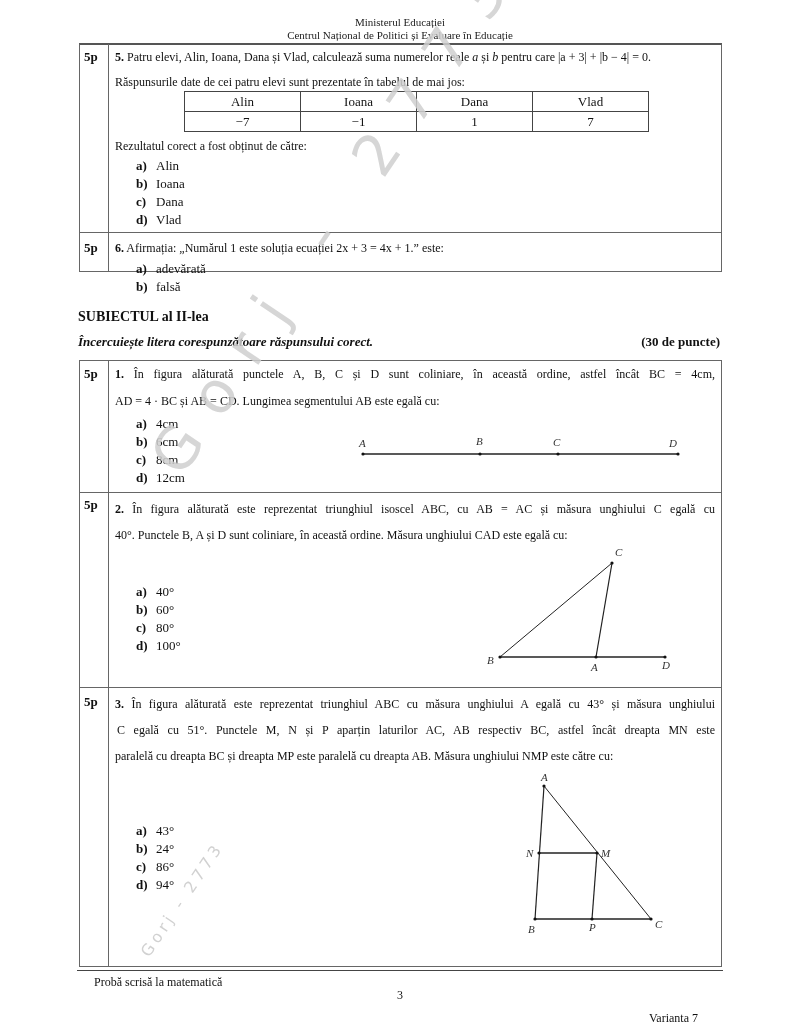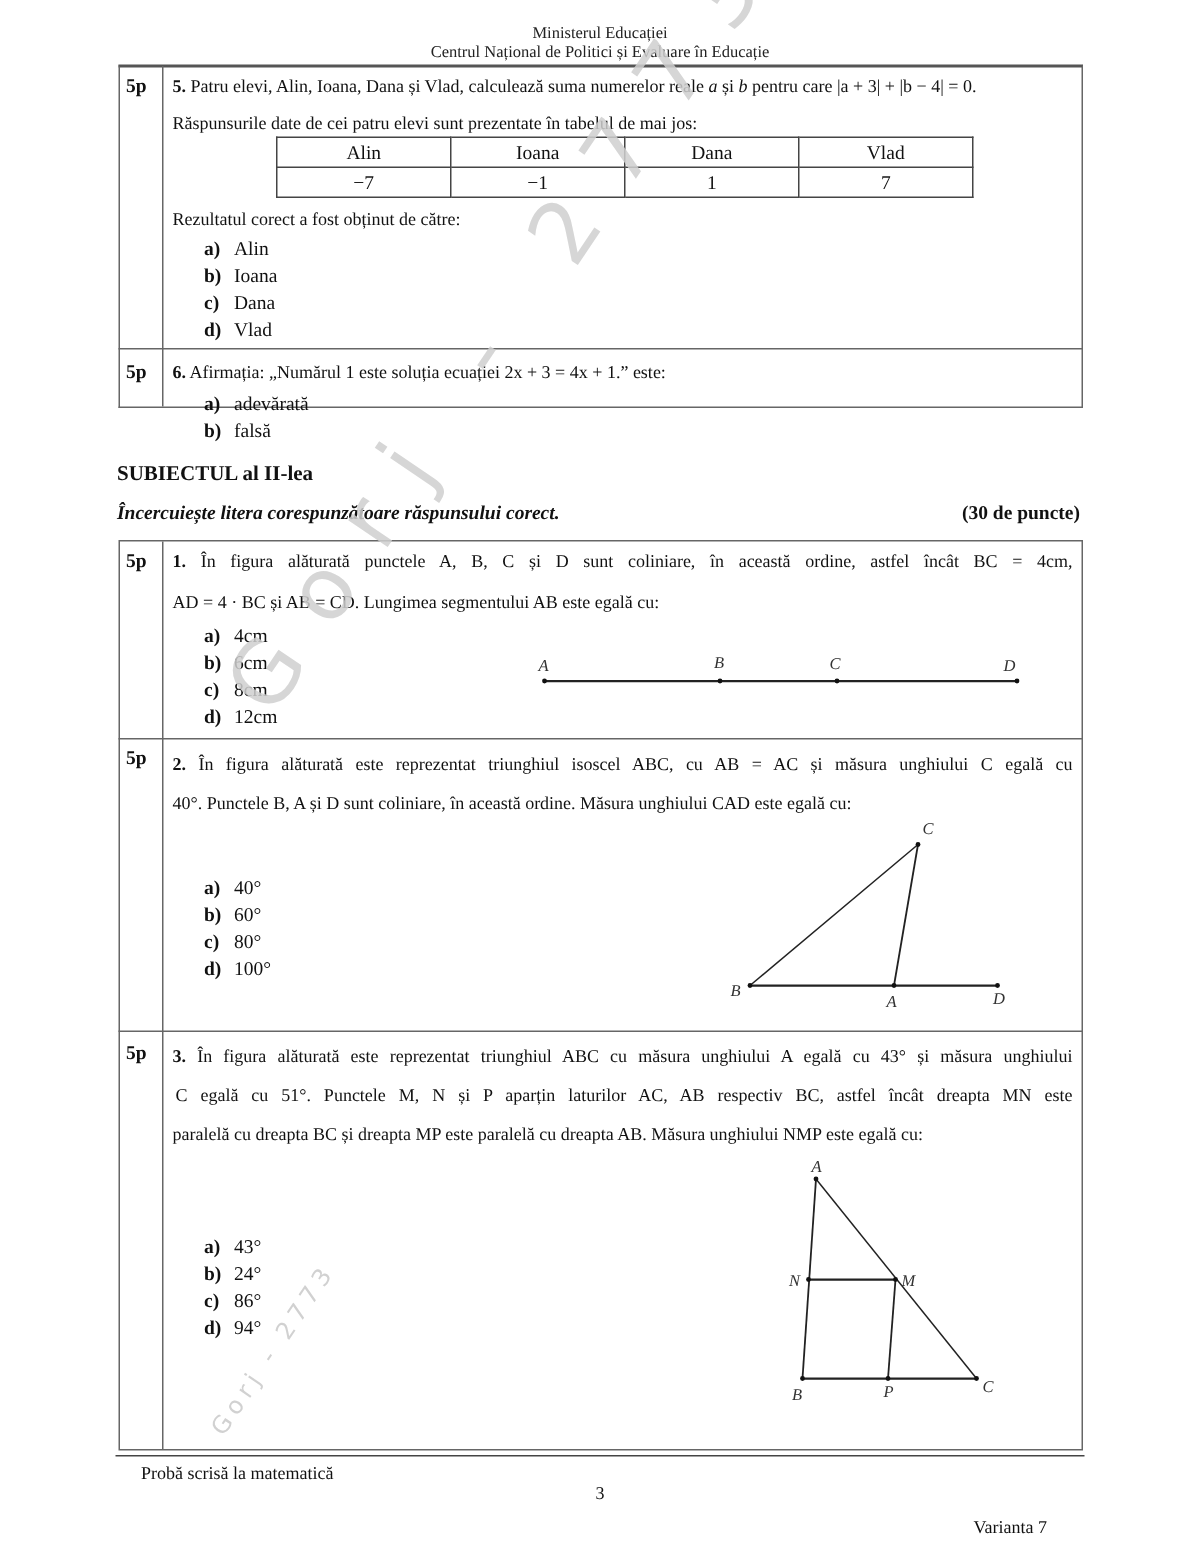--- a/index.html
+++ b/index.html
@@ -132,21 +132,21 @@
   <circle cx="142" cy="23" r="1.6" fill="#111"></circle>
   <text x="145" y="16">C</text>
   <text x="17" y="124">B</text>
   <text x="121" y="131">A</text>
   <text x="192" y="129">D</text>
 </svg>
 
 <div class="abs pts" style="left:84px; top:694px;">5p</div>
 <div class="abs txt" style="left:115px; top:696px; width:600px; text-align:justify; text-align-last:justify;"><span class="num">3.</span> <span>În figura alăturată este reprezentat triunghiul ABC cu măsura unghiului A egală cu 43° și măsura unghiului</span></div>
 <div class="abs txt" style="left:117px; top:722px; width:598px; text-align:justify; text-align-last:justify;">C egală cu 51°. Punctele M, N și P aparțin laturilor AC, AB respectiv BC, astfel încât dreapta MN este</div>
-<div class="abs txt" style="left:115px; top:748px;">paralelă cu dreapta BC și dreapta MP este paralelă cu dreapta AB. Măsura unghiului NMP este egală cu:</div>
+<div class="abs txt" style="left:115px; top:748px;">paralelă cu dreapta BC și dreapta MP este paralelă cu dreapta AB. Măsura unghiului NMP este către cu:</div>
 <div class="abs" style="left:136px; top:822px;">
   <div class="opt"><b>a)</b><span>43°</span></div>
   <div class="opt"><b>b)</b><span>24°</span></div>
   <div class="opt"><b>c)</b><span>86°</span></div>
   <div class="opt"><b>d)</b><span>94°</span></div>
 </div>
 <svg class="abs" style="left:510px; top:770px;" width="180" height="170">
   <line x1="34" y1="16" x2="25" y2="149" stroke="#222" stroke-width="1.2"></line>
   <line x1="34" y1="16" x2="141" y2="149" stroke="#222" stroke-width="1"></line>
   <line x1="25" y1="149" x2="141" y2="149" stroke="#222" stroke-width="1.5"></line>

